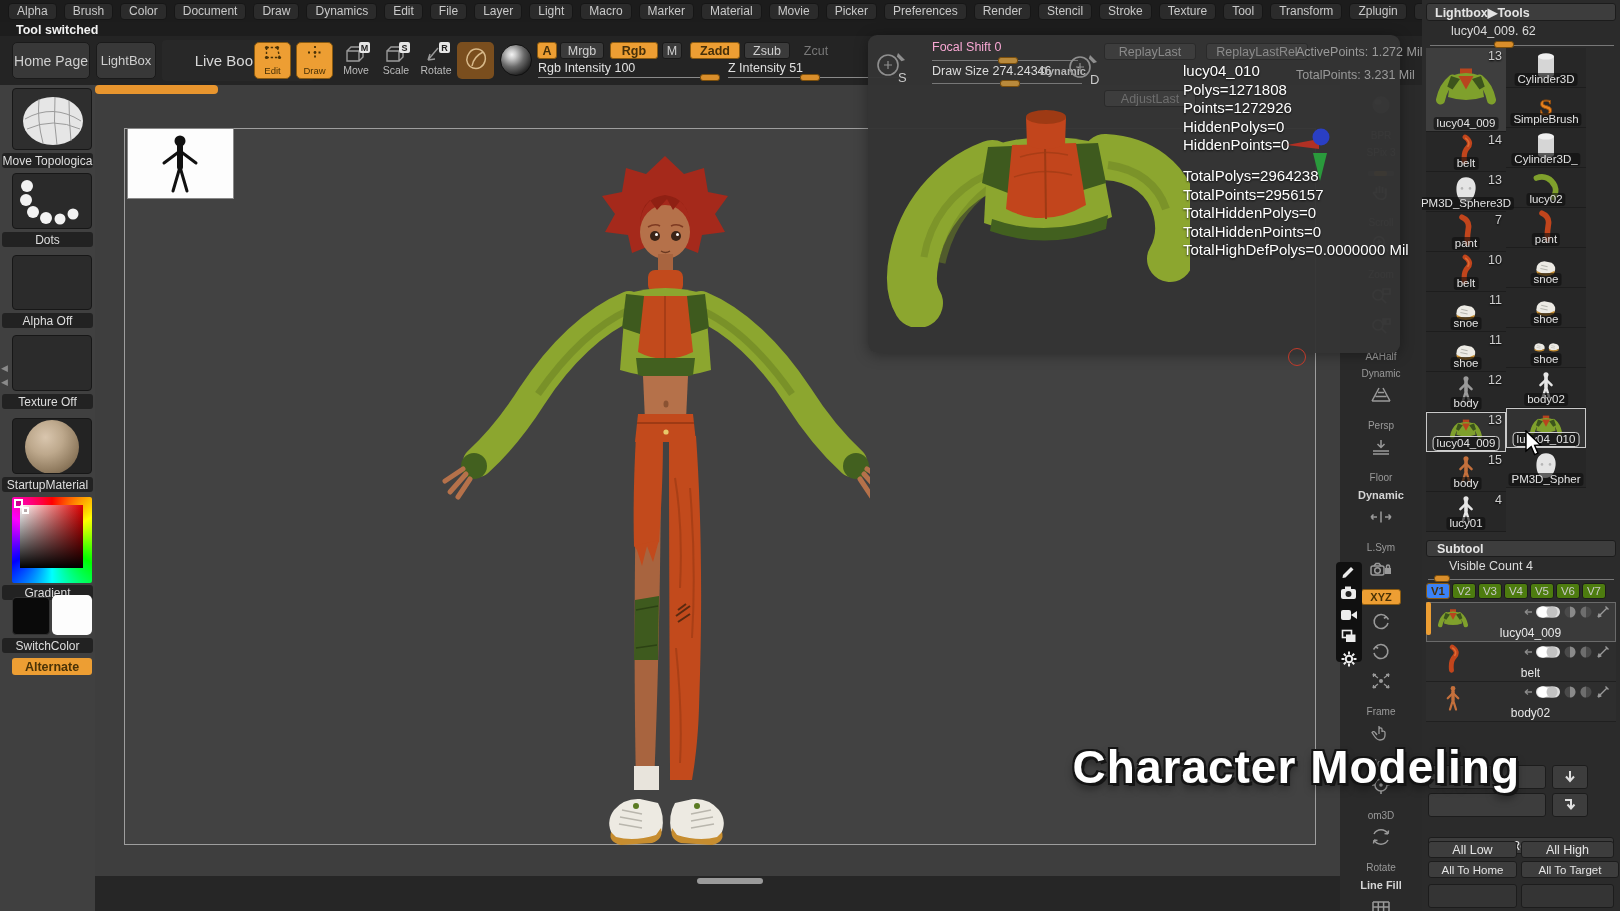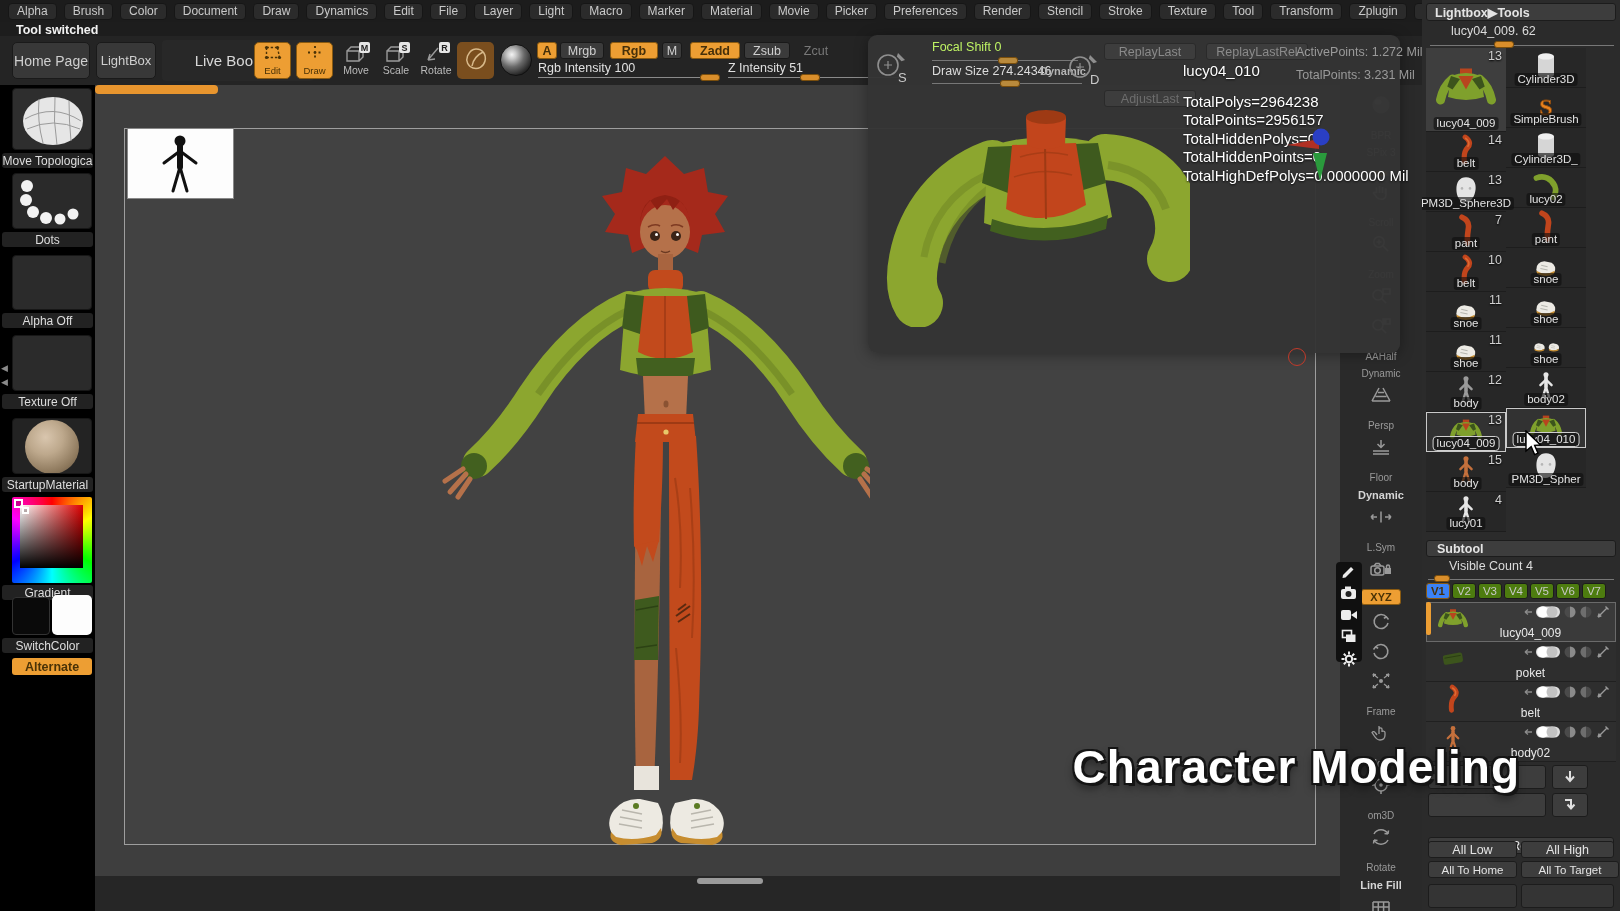--- a/index.html
+++ b/index.html
@@ -41,21 +41,21 @@
   .chip.ghosted { background:transparent; border-color:transparent; color:#787878; }
   .slider-label { position:absolute; font-size:12.5px; color:#e0e0e0; white-space:nowrap; }
   .slider-track { position:absolute; height:1px; background:#8a8a8a; }
   .slider-handle { position:absolute; width:20px; height:7px; background:#D98E2B; border-radius:3px; border:1px solid #7a4e0c; }
   #brush-btn { background:#7a4e1e; border-color:#4a2e0c; }
   #material-ball { position:absolute; left:500px; top:8px; width:32px; height:32px; border-radius:50%;
     background:radial-gradient(circle at 36% 32%, #f4f4f4 0%, #c9c9c9 16%, #6a6a6a 44%, #1e1e1e 78%, #000 100%); border:1px solid #111;}
   #progress-bar { position:absolute; left:95px; top:85px; width:123px; height:9px; background:#E8952E; border-radius:4px; z-index:3;}
 
   
-  #left-panel { position:absolute; left:0; top:85px; width:95px; height:826px; background:#000000; }
+  #left-panel { position:absolute; left:0; top:85px; width:95px; height:826px; background:#404040; }
   .lp-box { position:absolute; left:12px; width:80px; background:#2e2e2e; border-radius:4px; border:1px solid #171717; overflow:hidden;}
   .lp-label { position:absolute; left:2px; width:91px; height:15px; background:#222; border-radius:3px;
     font-size:12px; color:#dedede; display:flex; align-items:center; justify-content:center; white-space:nowrap; overflow:hidden;}
   #alternate-btn { position:absolute; left:12px; width:80px; height:17px; background:#ED9E33; border-radius:3px;
     color:#4a3206; font-weight:bold; font-size:12.5px; display:flex; align-items:center; justify-content:center; }
   #color-picker { position:absolute; left:12px; top:412px; width:80px; height:86px;
     background:conic-gradient(from 0deg, #f00, #ff0, #0f0, #0ff, #00f, #f0f, #f00); border-radius:2px; }
   #picker-square { position:absolute; left:8px; top:8px; width:63px; height:63px;
     background:linear-gradient(to bottom, rgba(0,0,0,0), #000 100%), linear-gradient(to right, #fff, #d00); }
   .picker-sel { position:absolute; width:9px; height:9px; border:2px solid #fff; background:rgba(0,0,0,0.2); }
@@ -364,21 +364,21 @@
 
   <div id="draw-panel">
     <div class="abs" style="left:6px;top:14px;">
       <svg width="36" height="36" viewBox="0 0 36 36">
           <circle cx="14" cy="16" r="10" stroke="#8f8f8f" stroke-width="1.6" fill="none"></circle>
           <path d="M14 12 v8 M10 16 h8" stroke="#8f8f8f" stroke-width="1.2"></path>
           <path d="M24 4 l7 7 -3.5 1.2 -4.7 -4.7 Z" fill="#8f8f8f"></path>
           <text x="24" y="33" font-size="13" fill="#c9c9c9" font-family="Liberation Sans">S</text>
         </svg>
     </div>
-    <div class="slider-label" style="left:64px;top:5px;color:#bef264;">Focal Shift 0</div>
+    <div class="slider-label" style="left:64px;top:5px;color:#f9a8d4;">Focal Shift 0</div>
     <div class="slider-track" style="left:64px;top:25px;width:146px;background:#777;"></div>
     <div class="slider-handle" style="left:130px;top:22px;background:#B98A3C;"></div>
     <div class="slider-label" style="left:64px;top:29px;color:#dcdcdc;">Draw Size 274.24346</div>
     <div class="slider-track" style="left:64px;top:48px;width:150px;background:#777;"></div>
     <div class="slider-handle" style="left:132px;top:45px;background:#B98A3C;"></div>
     <div class="dp-text" style="left:172px;top:30px;font-weight:bold;font-size:11px;color:#b5b5b5;">Dynamic</div>
     <div class="abs" style="left:198px;top:16px;">
       <svg width="36" height="36" viewBox="0 0 36 36">
           <circle cx="14" cy="16" r="10" stroke="#8f8f8f" stroke-width="1.6" fill="none"></circle>
           <path d="M14 12 v8 M10 16 h8" stroke="#8f8f8f" stroke-width="1.2"></path>
@@ -403,20 +403,26 @@
       <path d="M132 58 L196 56 L206 118 Q165 142 126 122 Z" fill="#C2451C"></path>
       <path d="M165 57 L166 132" stroke="#9e3a14" stroke-width="2"></path>
       <path d="M140 70 q25 -8 48 -2 M134 90 q30 -10 58 -2" stroke="#9e3a14" stroke-width="1.4" fill="none" opacity="0.7"></path>
       <path d="M146 30 Q166 23 186 30 L185 58 Q165 66 147 58 Z" fill="#C2451C"></path>
       <ellipse cx="166" cy="30" rx="20" ry="7" fill="#9e3a14"></ellipse>
       <path d="M112 132 Q168 152 228 128 L226 142 Q166 164 110 144 Z" fill="#42601F"></path>
     </svg>
 
     <div id="stats">
       <div>lucy04_010</div>
+      <div id="stats-lines">
+          <div>Polys=1271808</div>
+          <div>Points=1272926</div>
+          <div>HiddenPolys=0</div>
+          <div>HiddenPoints=0</div>
+        </div>
       <div class="gap"></div>
       <div id="stats-totals">
           <div>TotalPolys=2964238</div>
           <div>TotalPoints=2956157</div>
           <div>TotalHiddenPolys=0</div>
           <div>TotalHiddenPoints=0</div>
           <div>TotalHighDefPolys=0.0000000 Mil</div>
         </div>
     </div>
 
@@ -843,75 +849,55 @@
               <circle cx="48" cy="8" r="5.5" fill="#4a4a4a"></circle>
               <path d="M48 2.5 a5.5 5.5 0 0 1 0 11 Z" fill="#8a8a8a"></path>
               <circle cx="64" cy="8" r="5.5" fill="#4a4a4a"></circle>
               <path d="M64 2.5 a5.5 5.5 0 0 0 0 11 Z" fill="#6e6e6e"></path>
               <path d="M76 13 L85 4 M76 13 l1.2 -3.4 M76 13 l3.4 -1.2 M83.5 2.5 l3 3" stroke="#9a9a9a" stroke-width="1.4" fill="none"></path>
             </svg></div>
           <div class="st-name">lucy04_009</div>
         </div>
         <div class="st-row">
           <div class="st-thumb"><svg width="30" height="30" viewBox="0 0 40 40">
-              <g transform="rotate(-10 20 20)">
-                <rect x="7" y="13" width="26" height="13" rx="3" fill="#3C541C"></rect>
-                <path d="M9 17 h22" stroke="#2a3c12" stroke-width="1.2"></path>
-              </g>
+              <path d="M19 4 C25 8 26 13 22 17 C18 21 17 27 18 35" stroke="#C2451C" stroke-width="6.5" fill="none" stroke-linecap="round"></path>
+              <path d="M19 5 C24 8 25 12 22 16" stroke="#de6a33" stroke-width="2" fill="none"></path>
             </svg></div>
           <div class="st-tog"><svg width="90" height="16" viewBox="0 0 90 16">
               <path d="M10 8 h-7 M3 8 l3 -2.5 M3 8 l3 2.5" stroke="#8a8a8a" fill="none" stroke-width="1.3"></path>
               <rect x="14" y="2.5" width="24" height="11" rx="5.5" fill="#dedede"></rect>
               <circle cx="21" cy="8" r="5.8" fill="#fff"></circle>
               <circle cx="30" cy="8" r="5.5" fill="#c2c2c2"></circle>
               <circle cx="48" cy="8" r="5.5" fill="#4a4a4a"></circle>
               <path d="M48 2.5 a5.5 5.5 0 0 1 0 11 Z" fill="#8a8a8a"></path>
               <circle cx="64" cy="8" r="5.5" fill="#4a4a4a"></circle>
               <path d="M64 2.5 a5.5 5.5 0 0 0 0 11 Z" fill="#6e6e6e"></path>
               <path d="M76 13 L85 4 M76 13 l1.2 -3.4 M76 13 l3.4 -1.2 M83.5 2.5 l3 3" stroke="#9a9a9a" stroke-width="1.4" fill="none"></path>
             </svg></div>
-          <div class="st-name">poket</div>
+          <div class="st-name">belt</div>
         </div>
         <div class="st-row">
           <div class="st-thumb"><svg width="30" height="30" viewBox="0 0 40 40">
-              <path d="M19 4 C25 8 26 13 22 17 C18 21 17 27 18 35" stroke="#C2451C" stroke-width="6.5" fill="none" stroke-linecap="round"></path>
-              <path d="M19 5 C24 8 25 12 22 16" stroke="#de6a33" stroke-width="2" fill="none"></path>
+              <g stroke="#c4703c" stroke-width="3" stroke-linecap="round" fill="none">
+                <circle cx="20" cy="6" r="3.2" fill="#c4703c" stroke="none"></circle>
+                <path d="M20 9.5 V21" stroke-width="4.5"></path>
+                <path d="M20 12 L13 19 M20 12 L27 19 M20 21 L16 34 M20 21 L24 34"></path>
+              </g>
             </svg></div>
           <div class="st-tog"><svg width="90" height="16" viewBox="0 0 90 16">
               <path d="M10 8 h-7 M3 8 l3 -2.5 M3 8 l3 2.5" stroke="#8a8a8a" fill="none" stroke-width="1.3"></path>
               <rect x="14" y="2.5" width="24" height="11" rx="5.5" fill="#dedede"></rect>
               <circle cx="21" cy="8" r="5.8" fill="#fff"></circle>
               <circle cx="30" cy="8" r="5.5" fill="#c2c2c2"></circle>
               <circle cx="48" cy="8" r="5.5" fill="#4a4a4a"></circle>
               <path d="M48 2.5 a5.5 5.5 0 0 1 0 11 Z" fill="#8a8a8a"></path>
               <circle cx="64" cy="8" r="5.5" fill="#4a4a4a"></circle>
               <path d="M64 2.5 a5.5 5.5 0 0 0 0 11 Z" fill="#6e6e6e"></path>
               <path d="M76 13 L85 4 M76 13 l1.2 -3.4 M76 13 l3.4 -1.2 M83.5 2.5 l3 3" stroke="#9a9a9a" stroke-width="1.4" fill="none"></path>
             </svg></div>
-          <div class="st-name">belt</div>
-        </div>
-        <div class="st-row">
-          <div class="st-thumb"><svg width="30" height="30" viewBox="0 0 40 40">
-              <g stroke="#c4703c" stroke-width="3" stroke-linecap="round" fill="none">
-                <circle cx="20" cy="6" r="3.2" fill="#c4703c" stroke="none"></circle>
-                <path d="M20 9.5 V21" stroke-width="4.5"></path>
-                <path d="M20 12 L13 19 M20 12 L27 19 M20 21 L16 34 M20 21 L24 34"></path>
-              </g>
-            </svg></div>
-          <div class="st-tog"><svg width="90" height="16" viewBox="0 0 90 16">
-              <path d="M10 8 h-7 M3 8 l3 -2.5 M3 8 l3 2.5" stroke="#8a8a8a" fill="none" stroke-width="1.3"></path>
-              <rect x="14" y="2.5" width="24" height="11" rx="5.5" fill="#dedede"></rect>
-              <circle cx="21" cy="8" r="5.8" fill="#fff"></circle>
-              <circle cx="30" cy="8" r="5.5" fill="#c2c2c2"></circle>
-              <circle cx="48" cy="8" r="5.5" fill="#4a4a4a"></circle>
-              <path d="M48 2.5 a5.5 5.5 0 0 1 0 11 Z" fill="#8a8a8a"></path>
-              <circle cx="64" cy="8" r="5.5" fill="#4a4a4a"></circle>
-              <path d="M64 2.5 a5.5 5.5 0 0 0 0 11 Z" fill="#6e6e6e"></path>
-              <path d="M76 13 L85 4 M76 13 l1.2 -3.4 M76 13 l3.4 -1.2 M83.5 2.5 l3 3" stroke="#9a9a9a" stroke-width="1.4" fill="none"></path>
-            </svg></div>
           <div class="st-name">body02</div>
         </div>
       </div>
     <div id="st-selbar"></div>
 
     <div class="rp-chip" style="left:6px;top:765px;width:118px;height:24px;"></div>
     <div class="arrow-sq" style="left:130px;top:765px;">
       <svg width="16" height="16" viewBox="0 0 16 16">
           <path d="M8 2 v9 M4 7.5 l4 4.5 4 -4.5" stroke="#e0e0e0" stroke-width="2" fill="none"></path>
         </svg>

